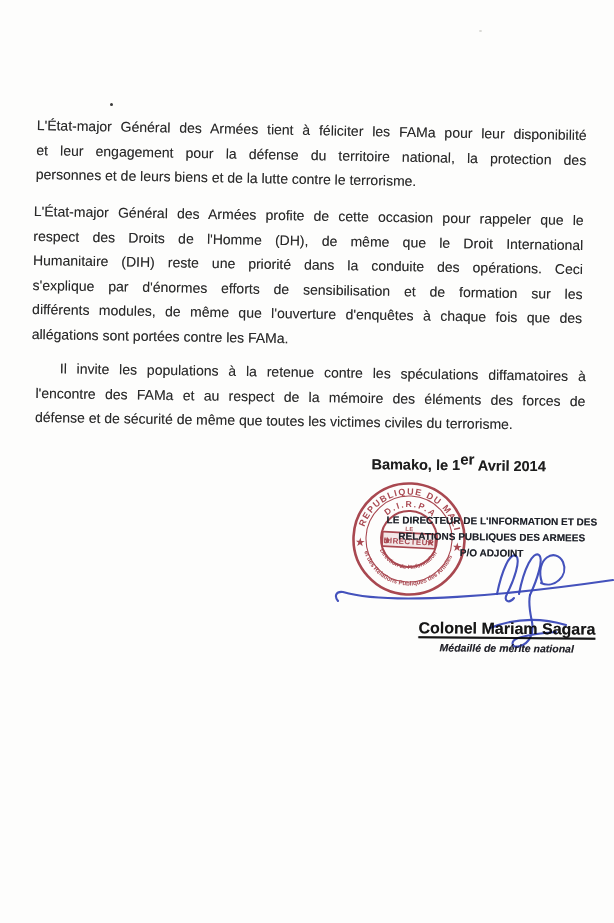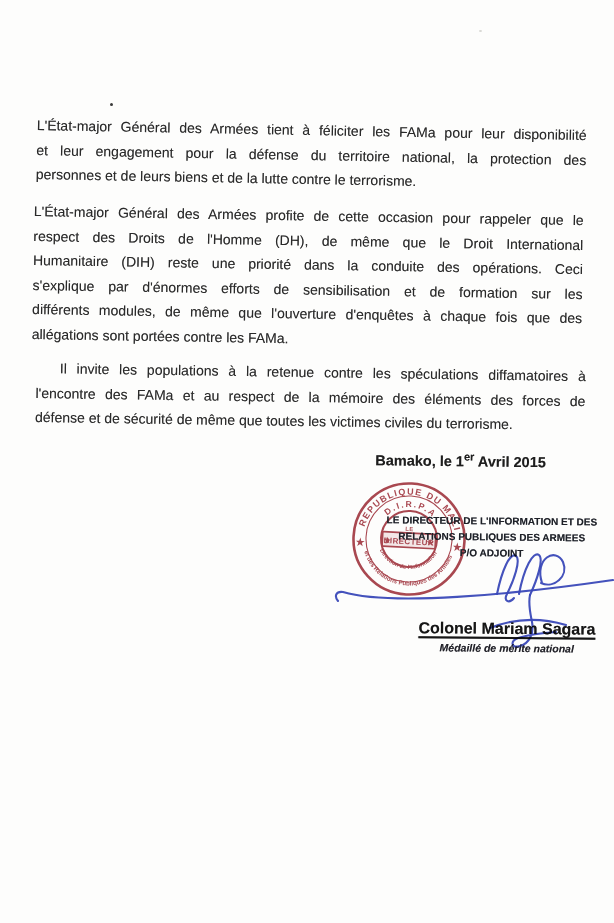--- a/index.html
+++ b/index.html
@@ -35,21 +35,21 @@
   .pline.indent{padding-left:24px;}
 
   
   .dateline{
     position:absolute;left:346px;top:449px;width:200px;
     text-align:right;font-weight:bold;font-size:14.5px;color:#1d1d1d;
     text-shadow:0 0 .6px rgba(30,30,30,.5);
     transform:rotate(0.7deg);transform-origin:left top;
     z-index:1;
   }
-  .dateline sup{font-size:11px;font-weight:bold;}
+  .dateline sup{font-size:15px;font-weight:bold;}
 
   
   .stamp{
     position:absolute;left:351px;top:481px;width:116px;height:116px;
     z-index:2;opacity:.93;mix-blend-mode:multiply;
     transform:rotate(3deg);
   }
   .stamp svg{display:block;width:100%;height:100%;}
   .stamp circle{fill:none;stroke:var(--ink-stamp);}
   .stamp text{
@@ -124,21 +124,21 @@
     <div class="pline">différents modules, de même que l'ouverture d'enquêtes à chaque fois que des</div>
     <div class="pline last">allégations sont portées contre les FAMa.</div>
   </div>
 
   <div class="para p3">
     <div class="pline indent">Il invite les populations à la retenue contre les spéculations diffamatoires à</div>
     <div class="pline">l'encontre des FAMa et au respect de la mémoire des éléments des forces de</div>
     <div class="pline last">défense et de sécurité de même que toutes les victimes civiles du terrorisme.</div>
   </div>
 
-  <div class="dateline"><span>Bamako, le 1</span><sup>er</sup><span> Avril 2015</span></div>
+  <div class="dateline"><span>Bamako, le 1</span><sup>er</sup><span> Avril 2014</span></div>
 
   <div class="stamp">
     <svg viewBox="-58 -58 116 116" xmlns="http://www.w3.org/2000/svg">
       <defs>
         <path id="arcTop" d="M -46.5 2 A 46.5 46.5 0 0 1 46.5 2"></path>
         <path id="arcBot" d="M -46.5 0 A 46.5 46.5 0 0 0 46.5 0"></path>
         <path id="arcInnerTop" d="M -32 0 A 32 32 0 0 1 32 0"></path>
         <path id="arcInnerBot" d="M -32 -2 A 32 32 0 0 0 32 -2"></path>
       </defs>
       <circle cx="0" cy="0" r="55.5" stroke-width="2.6"></circle>

